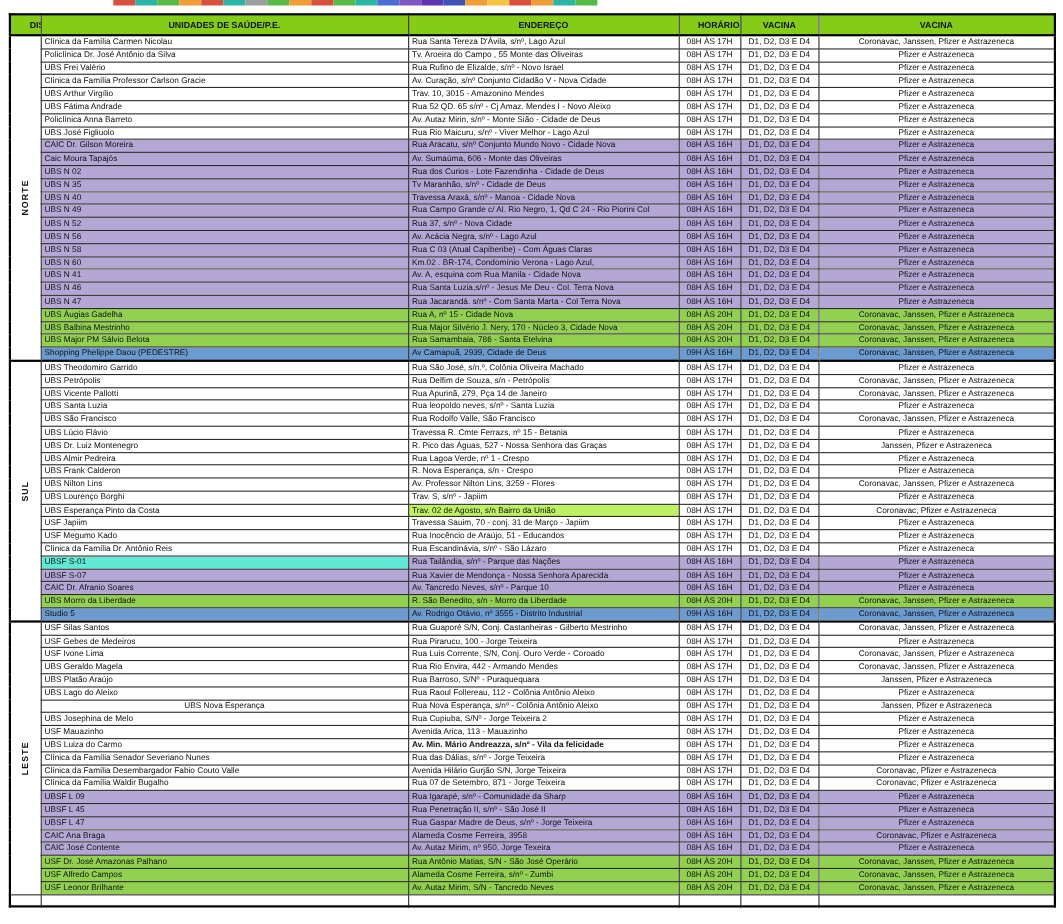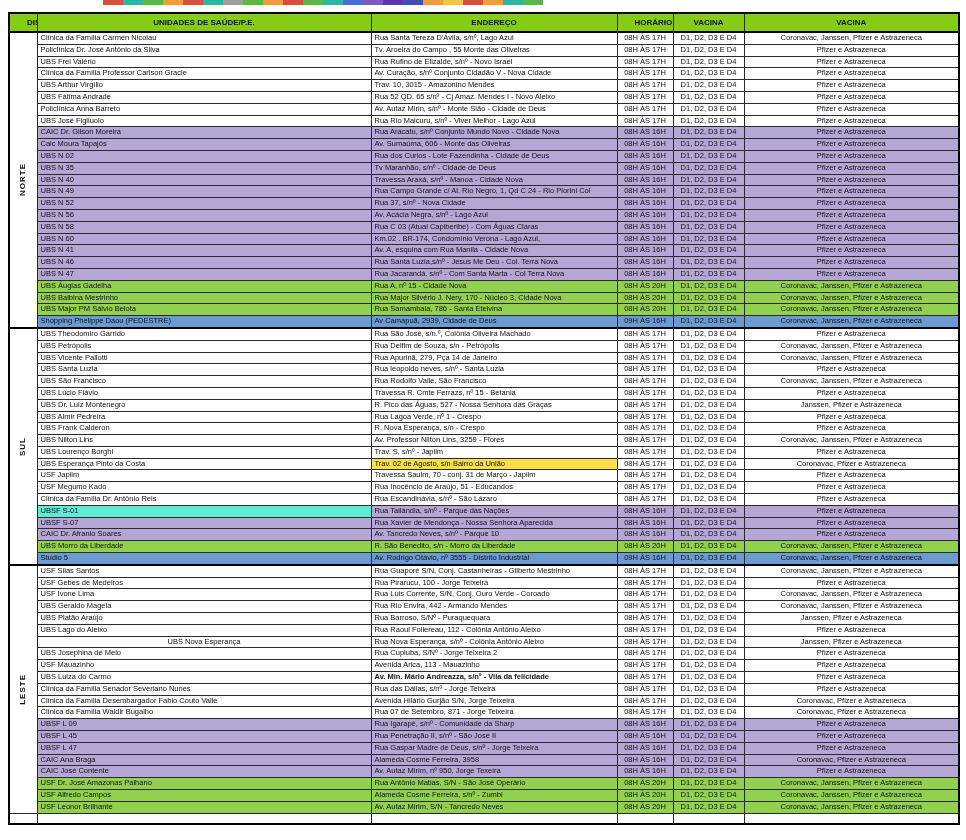--- a/index.html
+++ b/index.html
@@ -338,21 +338,21 @@
         </tr>
         <tr>
           <td style="background: rgb(255, 255, 255); text-align: left;">UBS Lourenço Borghi</td>
           <td style="background: rgb(255, 255, 255); text-align: left;">Trav. S, s/nº - Japiim</td>
           <td style="background: rgb(255, 255, 255); text-align: center;">08H ÀS 17H</td>
           <td style="background: rgb(255, 255, 255); text-align: center;">D1, D2, D3 E D4</td>
           <td style="background: rgb(255, 255, 255); text-align: center;">Pfizer e Astrazeneca</td>
         </tr>
         <tr>
           <td style="background: rgb(255, 255, 255); text-align: left;">UBS Esperança Pinto da Costa</td>
-          <td style="background: #fde047; text-align: left;">Trav. 02 de Agosto, s/n Bairro da União</td>
+          <td style="background: #bef264; text-align: left;">Trav. 02 de Agosto, s/n Bairro da União</td>
           <td style="background: rgb(255, 255, 255); text-align: center;">08H ÀS 17H</td>
           <td style="background: rgb(255, 255, 255); text-align: center;">D1, D2, D3 E D4</td>
           <td style="background: rgb(255, 255, 255); text-align: center;">Coronavac, Pfizer e Astrazeneca</td>
         </tr>
         <tr>
           <td style="background: rgb(255, 255, 255); text-align: left;">USF Japiim</td>
           <td style="background: rgb(255, 255, 255); text-align: left;">Travessa Sauim, 70 - conj. 31 de Março - Japiim</td>
           <td style="background: rgb(255, 255, 255); text-align: center;">08H ÀS 17H</td>
           <td style="background: rgb(255, 255, 255); text-align: center;">D1, D2, D3 E D4</td>
           <td style="background: rgb(255, 255, 255); text-align: center;">Pfizer e Astrazeneca</td>

